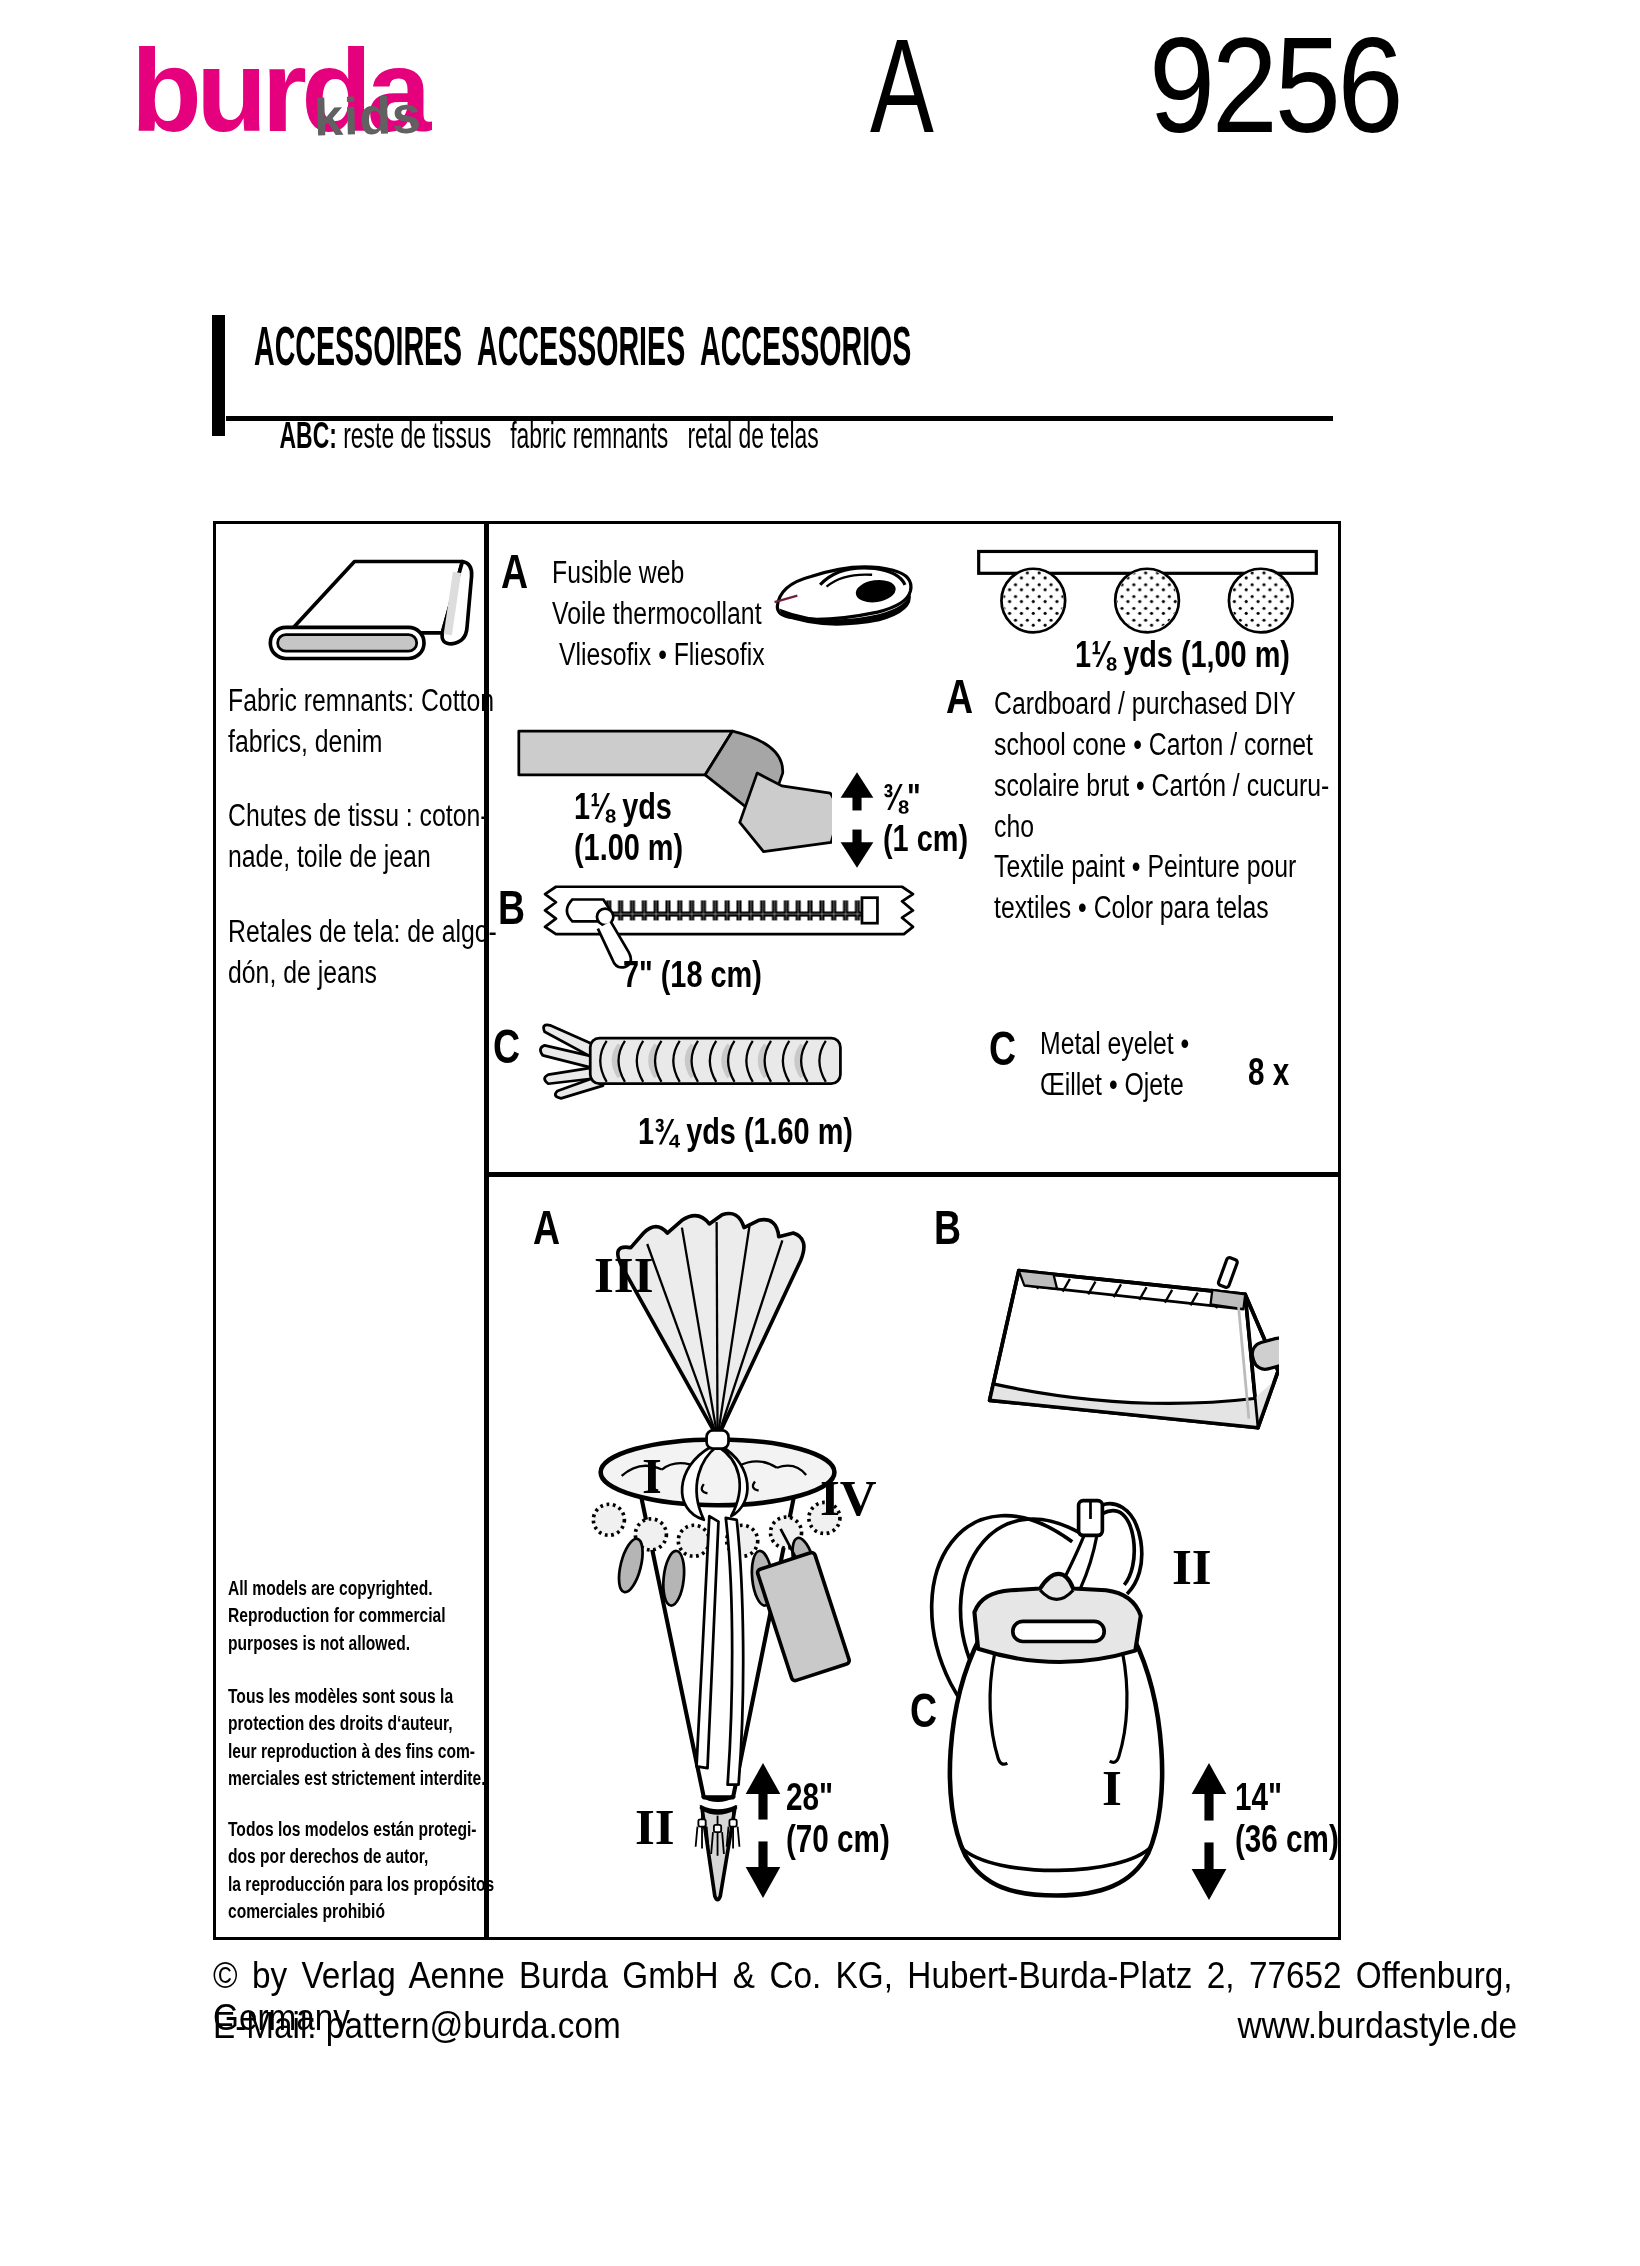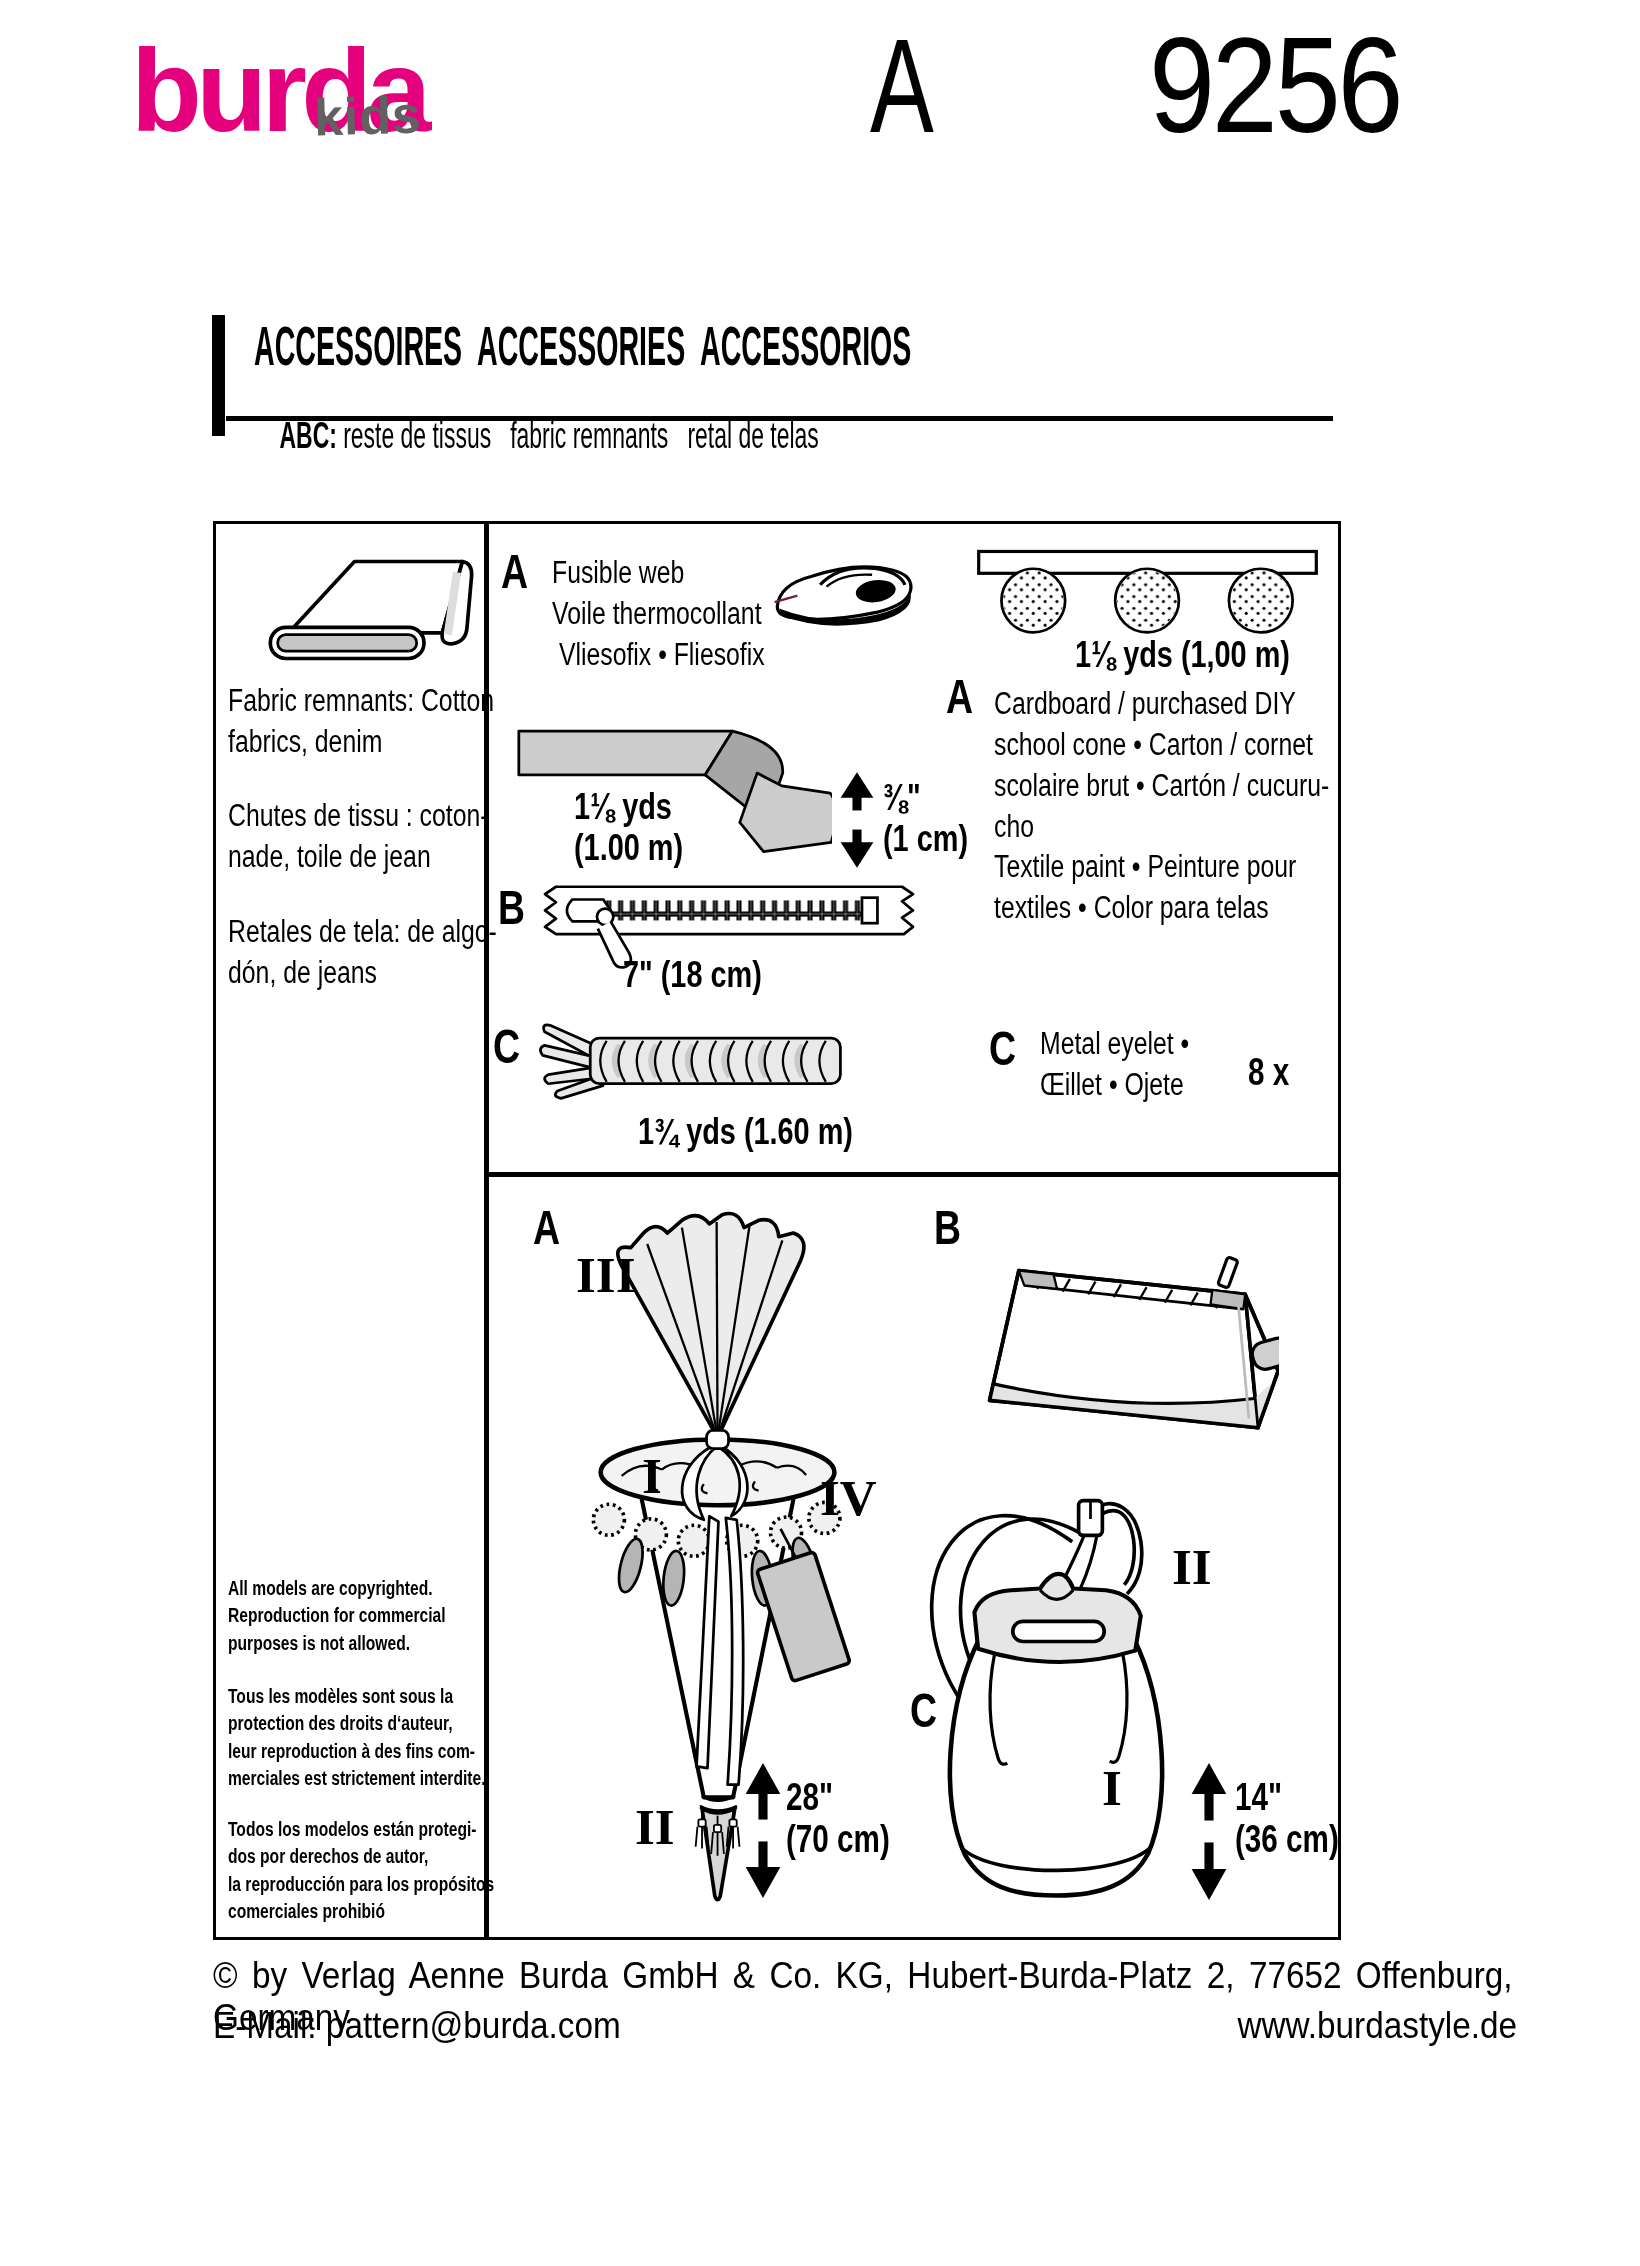--- a/index.html
+++ b/index.html
@@ -252,21 +252,21 @@
       <path d="M172,268 C206,288 208,330 182,344 C200,310 190,282 168,268 Z"></path>
       <path d="M158,344 L144,618 L156,620 L168,350 Z"></path>
       <path d="M176,346 C186,430 184,555 178,638 L190,638 C198,540 196,420 188,348 Z"></path>
       <rect x="155" y="250" width="24" height="20" rx="7"></rect>
     </g>
 
     <line x1="236" y1="358" x2="254" y2="392" stroke="#000" stroke-width="3"></line>
     <rect x="228" y="390" width="66" height="128" rx="4" fill="#c9c9c9" stroke="#000" stroke-width="4" transform="rotate(-18 261 454)"></rect>
   </svg>
 
-  <div class="abs roman" style="left:576px;top:1250px;">III</div>
+  <div class="abs roman" style="left:594px;top:1250px;">III</div>
   <div class="abs roman" style="left:642px;top:1451px;">I</div>
   <div class="abs roman" style="left:820px;top:1473px;">IV</div>
   <div class="abs roman" style="left:635px;top:1802px;">II</div>
 
   <svg class="abs" style="left:742px;top:1763px;" width="42" height="135" viewBox="0 0 46 148">
     <polygon points="23,0 4,34 42,34" fill="#000"></polygon>
     <rect x="18" y="30" width="10" height="32" fill="#000"></rect>
     <rect x="18" y="86" width="10" height="32" fill="#000"></rect>
     <polygon points="23,148 4,114 42,114" fill="#000"></polygon>
   </svg>

